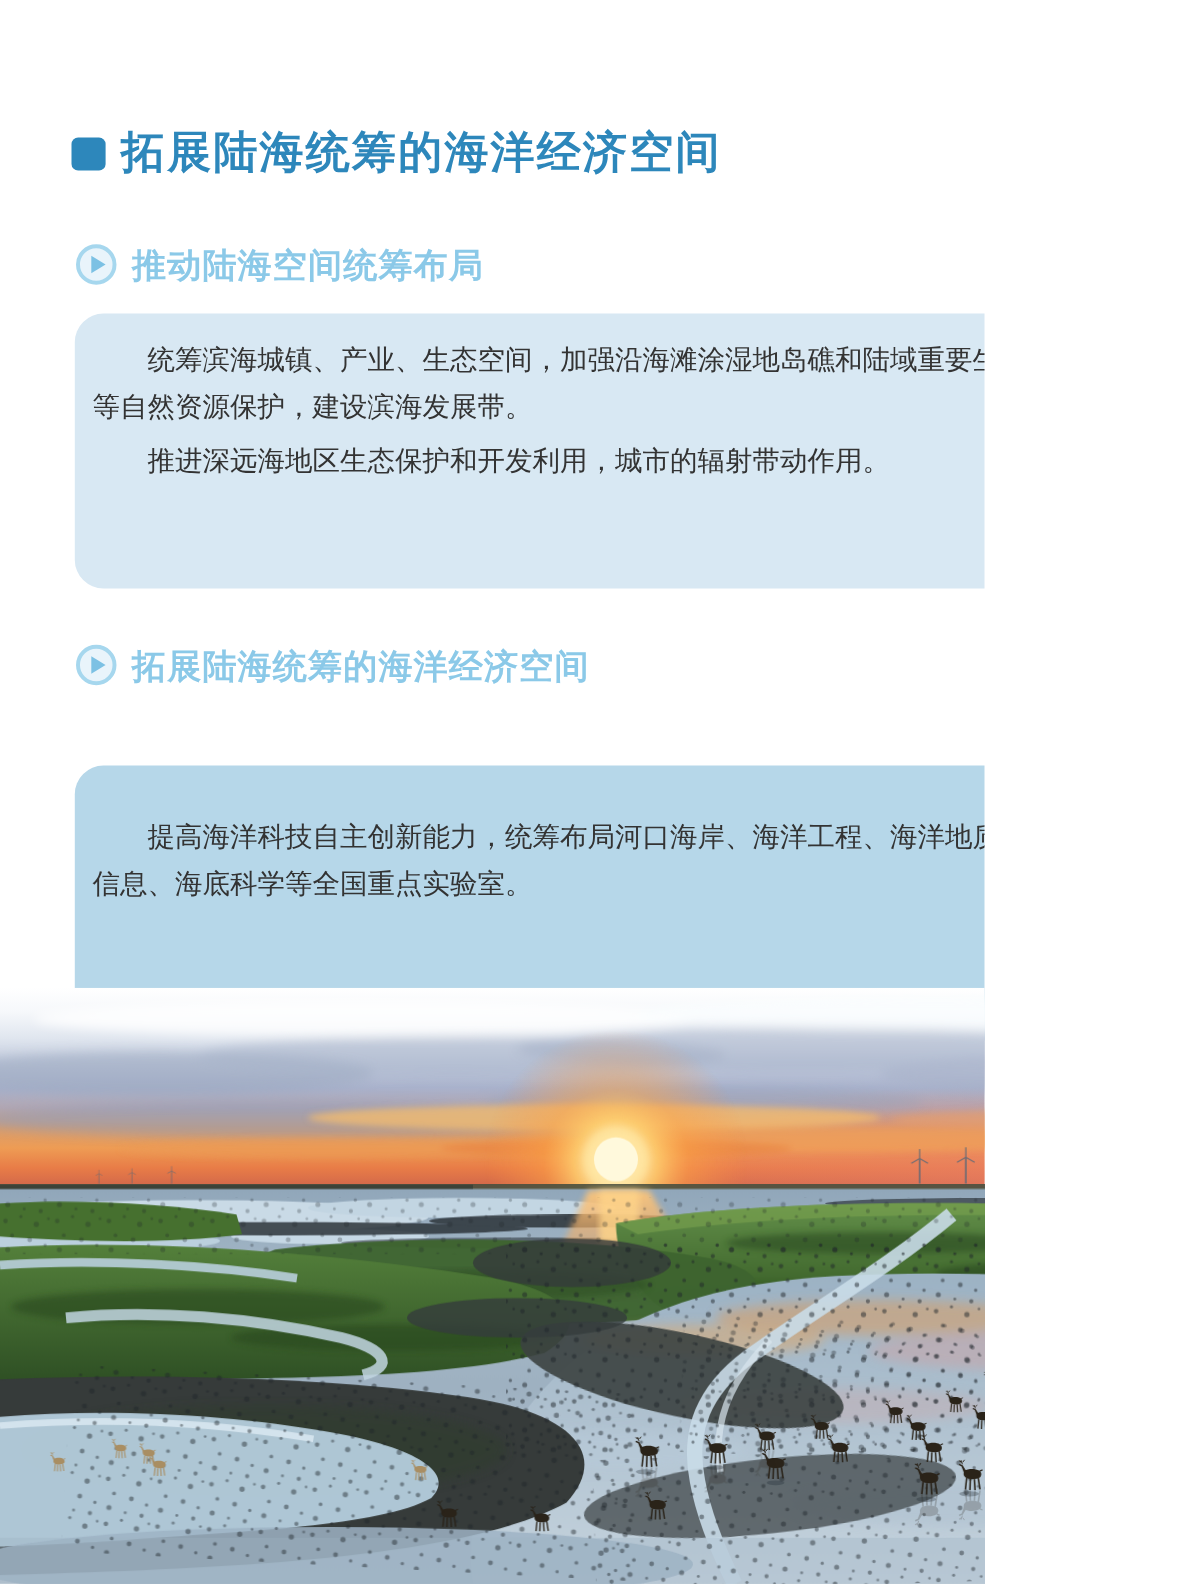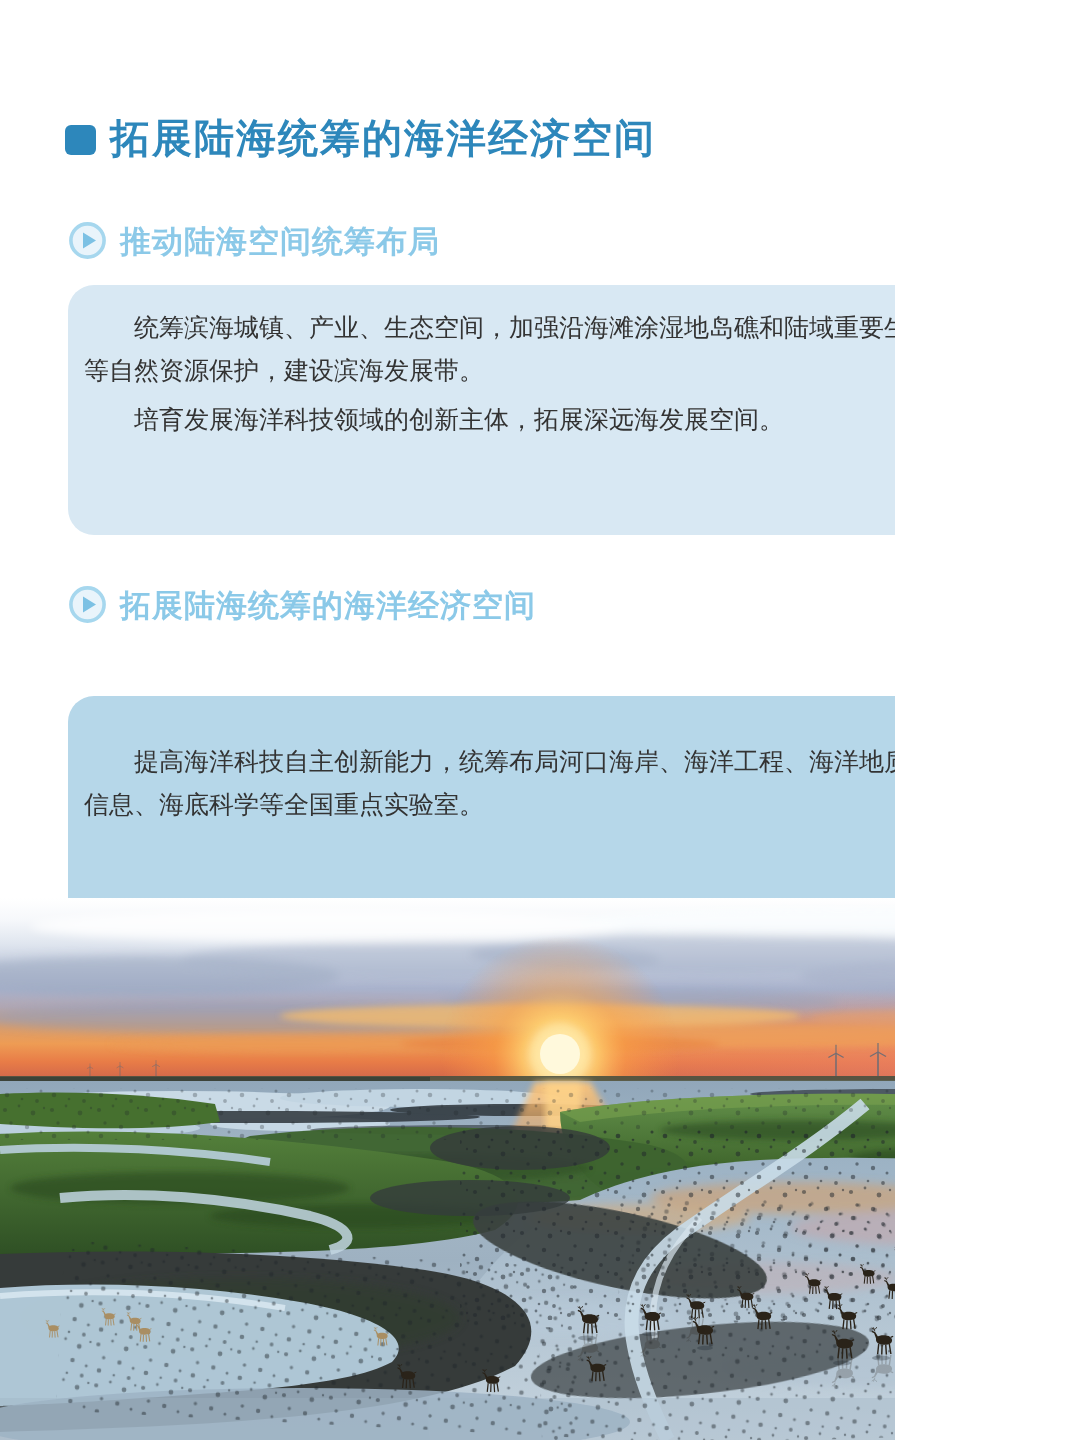--- a/index.html
+++ b/index.html
@@ -41,21 +41,21 @@
   <div class="sub-row sub1">
     <svg class="play-icon" width="39" height="39" viewBox="0 0 39 39">
       <circle cx="19.5" cy="19.5" r="16.6" fill="#e9f4fb" stroke="#a6d7ee" stroke-width="3.6"></circle>
       <path d="M15,11.6 L28,19.5 L15,27.4 Z" fill="#7cc1e4"></path>
     </svg>
     <h2 class="sub-title">推动陆海空间统筹布局</h2>
   </div>
 
   <div class="box box1">
     <p>统筹滨海城镇、产业、生态空间，加强沿海滩涂湿地岛礁和陆域重要生态节点等自然资源保护，建设滨海发展带。</p>
-    <p>培育发展海洋科技领域的创新主体，拓展深远海发展空间。</p>
+    <p>推进深远海地区生态保护和开发利用，城市的辐射带动作用。</p>
   </div>
 
   <div class="sub-row sub2">
     <svg class="play-icon" width="39" height="39" viewBox="0 0 39 39">
       <circle cx="19.5" cy="19.5" r="16.6" fill="#e9f4fb" stroke="#a6d7ee" stroke-width="3.6"></circle>
       <path d="M15,11.6 L28,19.5 L15,27.4 Z" fill="#7cc1e4"></path>
     </svg>
     <h2 class="sub-title">拓展陆海统筹的海洋经济空间</h2>
   </div>
 

